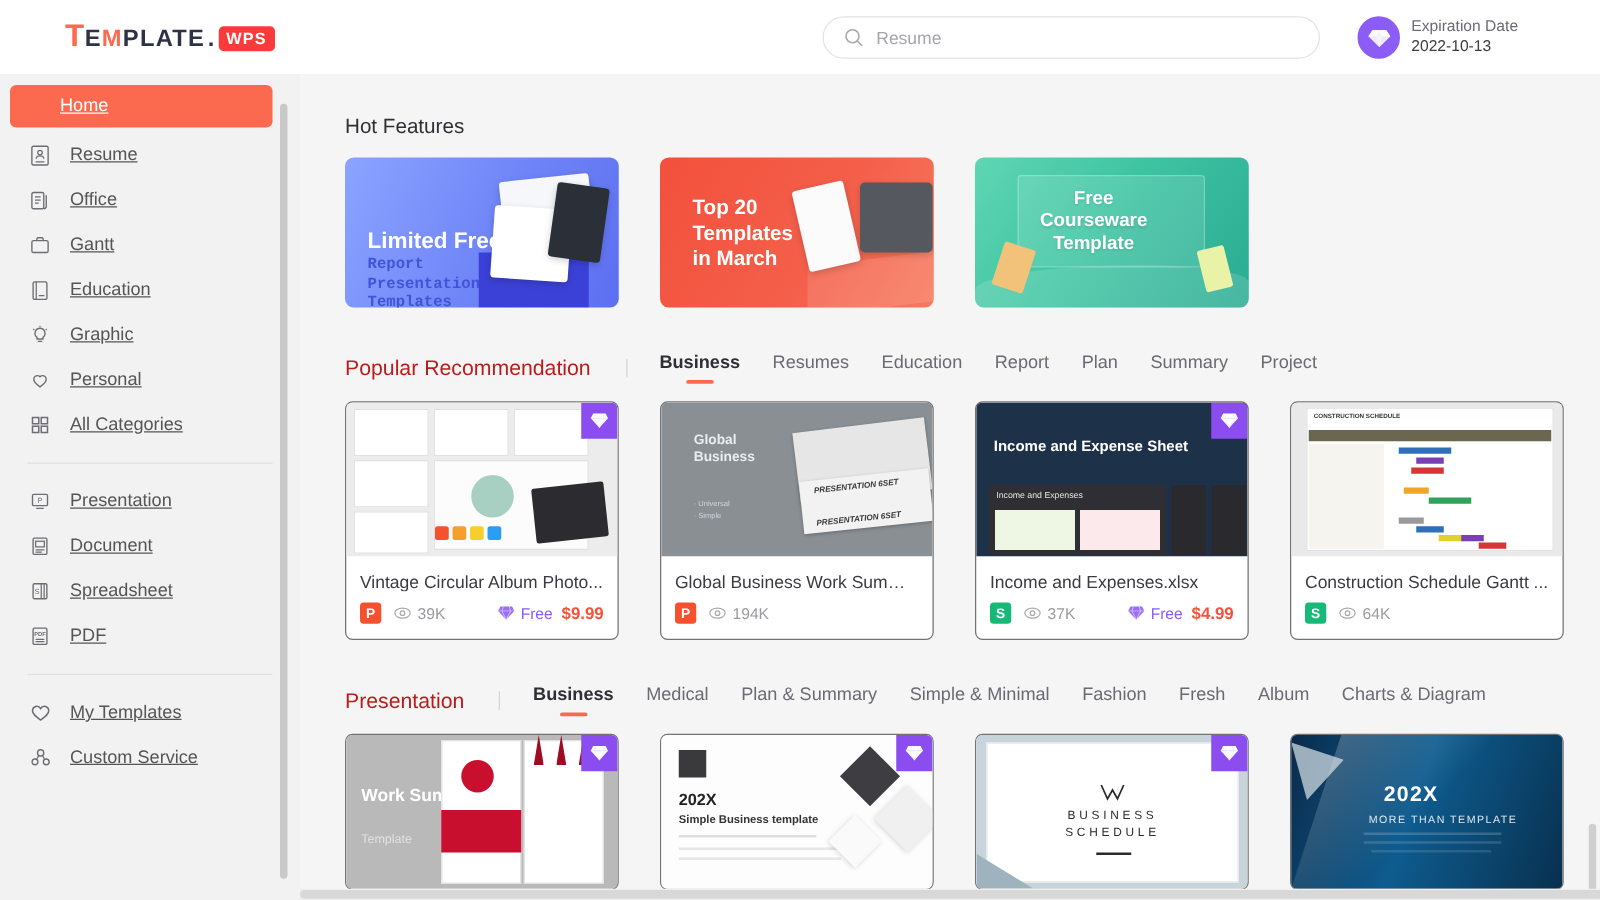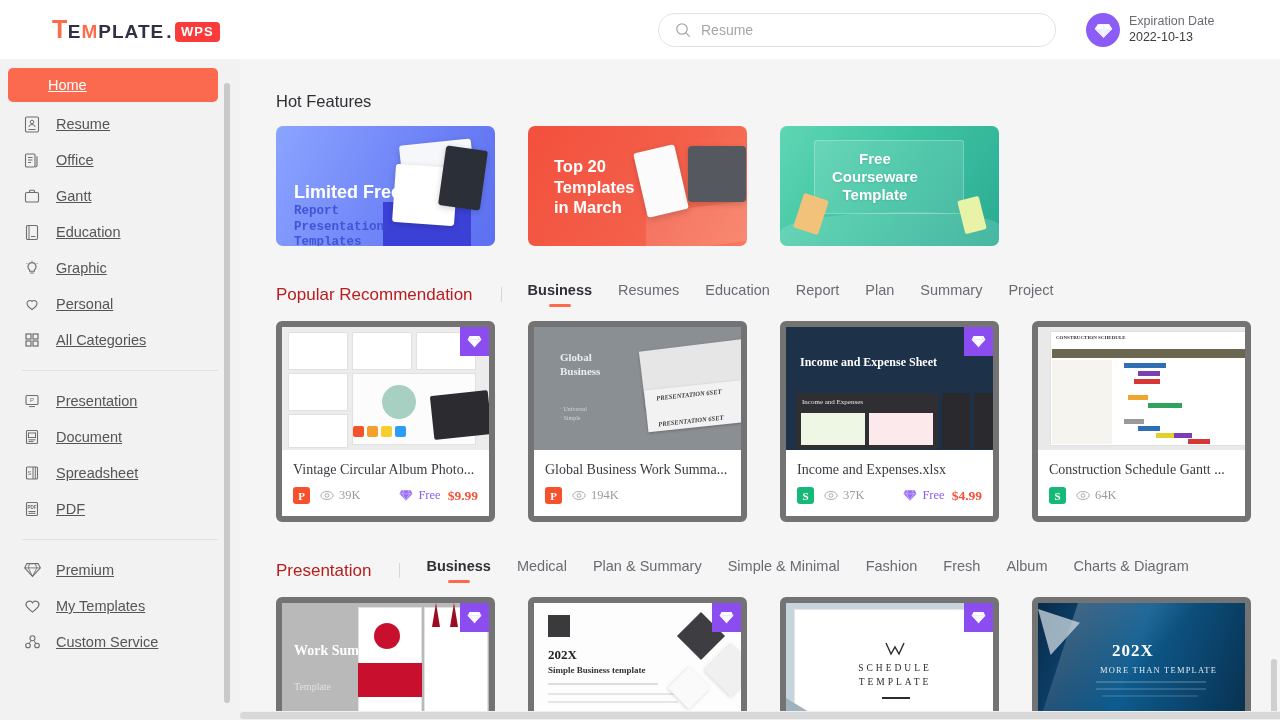--- a/index.html
+++ b/index.html
@@ -159,23 +159,22 @@
   .tab.active { color: #2f2f35; font-weight: 700; }
   .tab.active::after {
     content: ""; position: absolute; left: 50%; transform: translateX(-50%);
     bottom: 0; width: 22px; height: 3px; border-radius: 2px; background: #fb6a4f;
   }
 
   
   .card-row { display: flex; gap: 33px; }
   .card {
     width: 219px; background: #fff; border-radius: 6px;
-    border: 6px solid #737373; overflow: hidden; cursor: pointer;
+    border: 1px solid #737373; overflow: hidden; cursor: pointer;
     flex-shrink: 0;
-    font-family: Liberation Serif, serif;
   }
   .thumb { width: 100%; height: 123px; position: relative; overflow: hidden; }
   .vip-badge {
     position: absolute; right: 0; top: 0; width: 29px; height: 29px;
     background: #8b4cf0; display: flex; align-items: center; justify-content: center;
     z-index: 4;
   }
   .card-title {
     font-size: 14px; color: #3a3a40; padding: 12px 11px 0 11px;
     white-space: nowrap; overflow: hidden; text-overflow: ellipsis;
@@ -391,29 +390,20 @@
               <text x="8" y="7.8" font-size="4.6" fill="#6d6d73" text-anchor="middle" font-family="Liberation Sans" font-weight="bold">PDF</text>
               <line x1="4.5" y1="10.5" x2="11.5" y2="10.5" stroke="#6d6d73" stroke-width="1"></line>
               <line x1="4.5" y1="12.3" x2="11.5" y2="12.3" stroke="#6d6d73" stroke-width="1"></line>
             </svg>
         </span>
         <span class="nav-label">PDF</span>
       </div>
 
       <div class="nav-sep"></div>
 
-      <div class="nav-item">
-        <span class="nav-icon">
-          <svg width="17" height="16" viewBox="0 0 24 22">
-              <path d="M4 2h16l3 6-11 12L1 8z" fill="none" stroke="#6d6d73" stroke-width="1.5"></path>
-              <path d="M1 8h22M8 2 6 8l6 12M16 2l2 6-6 12" fill="none" stroke="#6d6d73" stroke-width="1.2"></path>
-            </svg>
-        </span>
-        <span class="nav-label">Premium</span>
-      </div>
 
       <div class="nav-item">
         <span class="nav-icon">
           <svg width="17" height="16" viewBox="0 0 17 16">
               <path d="M8.5 14C4.8 11.3 2 9.4 2 6.6A3.5 3.5 0 0 1 8.5 4.8 3.5 3.5 0 0 1 15 6.6c0 2.8-2.8 4.7-6.5 7.4z" fill="none" stroke="#6d6d73" stroke-width="1.2"></path>
             </svg>
         </span>
         <span class="nav-label">My Templates</span>
       </div>
 
@@ -693,21 +683,21 @@
           </div>
         </div>
 
         <div class="card">
           <div class="thumb t-btpl">
             <div style="position:absolute;left:8px;top:6px;width:202px;height:112px;background:#fff;border:1px solid #e6e6e6;"></div>
             <div style="position:absolute;left:0;bottom:0;width:46px;height:40px;background:#9fb3bf;clip-path:polygon(0 100%,0 30%,100% 100%);"></div>
             <svg width="22" height="16" viewBox="0 0 22 16" style="position:absolute;left:98px;top:38px;">
                 <path d="M2 2l5 11 4-7 4 7 5-11" fill="none" stroke="#2b2b2b" stroke-width="1.4"></path>
               </svg>
-            <div style="position:absolute;left:42px;top:58px;width:134px;text-align:center;color:#2b2b2b;font-size:9.5px;letter-spacing:3px;line-height:1.5;">SCHEDULE TEMPLATE</div>
+            <div style="position:absolute;left:42px;top:58px;width:134px;text-align:center;color:#2b2b2b;font-size:9.5px;letter-spacing:3px;line-height:1.5;">BUSINESS SCHEDULE</div>
             <div style="position:absolute;left:96px;top:94px;width:28px;height:2px;background:#2b2b2b;"></div>
             <div class="vip-badge">
               <svg width="15" height="15" viewBox="0 0 24 22">
                   <path d="M4 2h16l3 6-11 12L1 8z" fill="#fff"></path>
                   <path d="M1 8h22" stroke="#ddd6fe" stroke-width="1"></path>
                   <path d="M8 2 6 8l6 12 6-12-2-6" fill="none" stroke="#ede9fe" stroke-width="1"></path>
                 </svg>
             </div>
           </div>
         </div>

